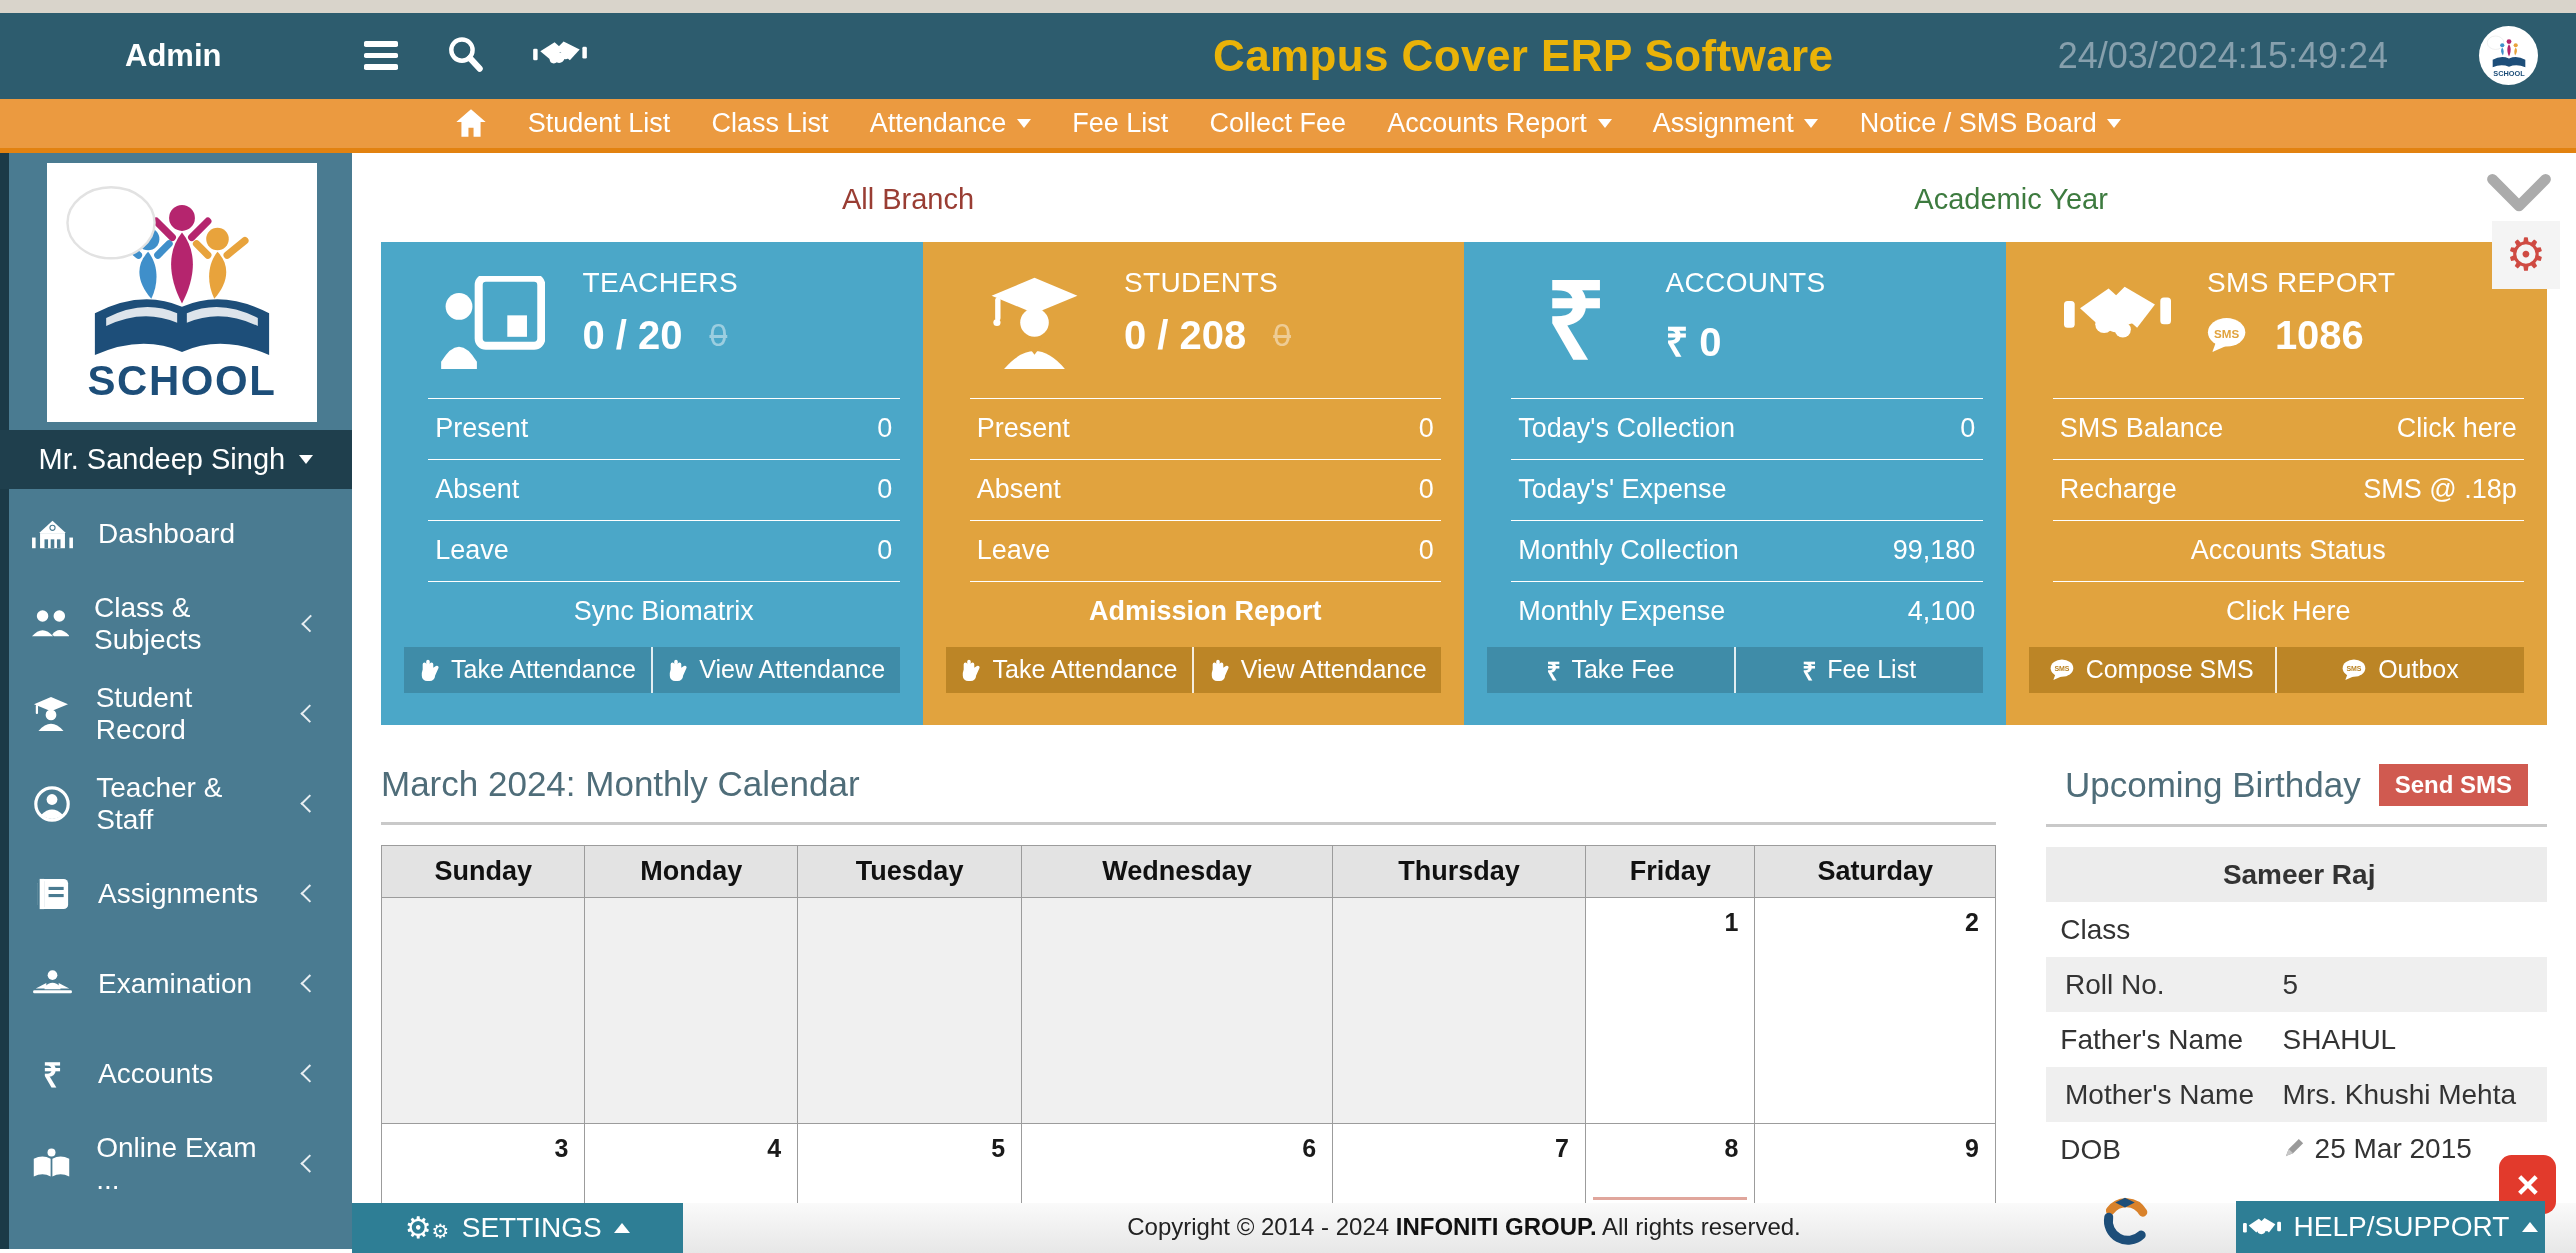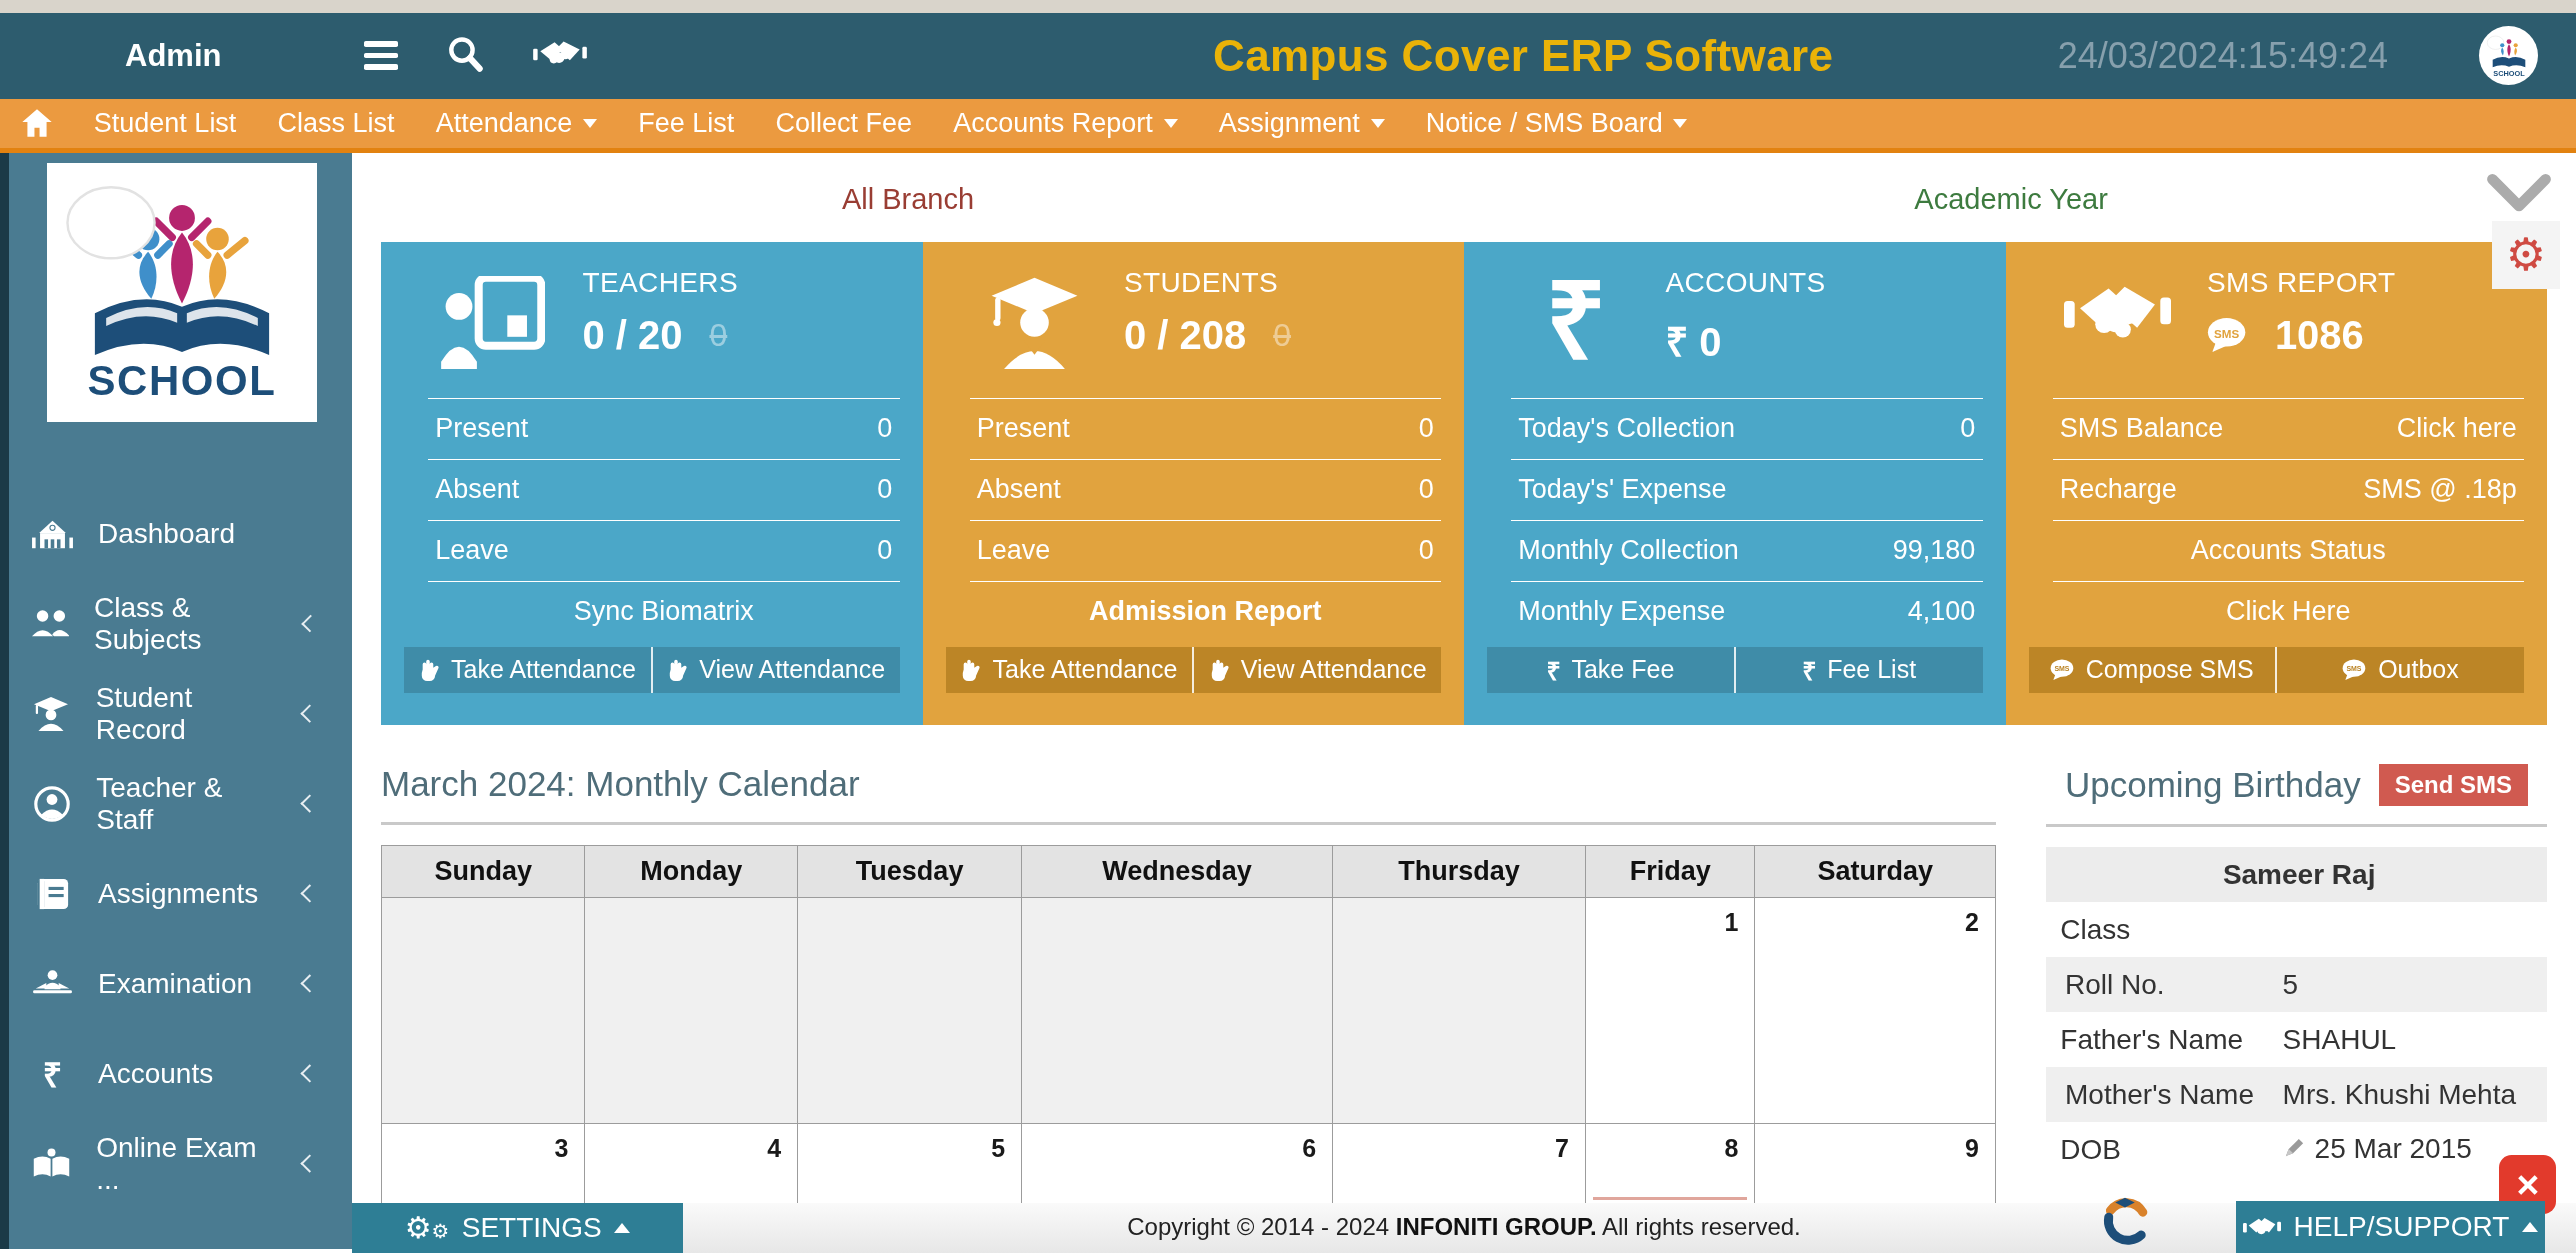--- a/index.html
+++ b/index.html
@@ -14,21 +14,21 @@
   header { height:86px; background:#2d5c6e; position:relative; display:flex; align-items:center; }
   .h-admin { color:#fff; font-size:31px; font-weight:bold; margin-left:125px; }
   .h-icons { display:flex; align-items:center; gap:48px; margin-left:143px; }
   .hamburger { display:flex; flex-direction:column; gap:6.3px; cursor:pointer; }
   .hamburger i { display:block; width:34px; height:5.4px; background:#fff; border-radius:1.8px; }
   .h-title { position:absolute; left:1213px; color:#eab308; font-size:44px; font-weight:bold; letter-spacing:0.4px; }
   .h-datetime { position:absolute; right:188px; color:#87A0AD; font-size:36px; }
   .h-avatar { position:absolute; right:38px; width:59px; height:59px; border-radius:50%; background:#fff; display:flex; align-items:center; justify-content:center; overflow:hidden; }
 
   
-  nav { height:54px; background:#eb9a40; border-bottom:5.4px solid #e28210; display:flex; align-items:center; }
+  nav { height:54px; background:#eb9a40; border-bottom:5.4px solid #e28210; display:flex; align-items:center; justify-content:center; }
   .nav-item { color:#fff; font-size:27px; padding:0 20.6px; display:flex; align-items:center; gap:10.7px; cursor:pointer; white-space:nowrap; }
   .caret-down { width:0; height:0; border:7.2px solid transparent; border-top:9.8px solid #fff; margin-top:8px; }
   .caret-up-w { width:0; height:0; border:8px solid transparent; border-bottom:10.7px solid #fff; margin-bottom:9px; }
 
   
   .main { display:flex; height:1096px; }
   aside { width:352px; background:#4a7b91; position:relative; flex-shrink:0; }
   .left-edge { position:absolute; left:0; top:0; bottom:0; width:9px; background:#1b3a47; }
   .logo-box { position:absolute; left:47px; top:10.7px; width:270px; height:259px; background:#fff; display:flex; align-items:center; justify-content:center; }
   .user-bar { position:absolute; top:277px; left:0; right:0; height:59px; background:#1f3f4d; color:#fff; display:flex; align-items:center; justify-content:center; gap:14.3px; font-size:29px; cursor:pointer; }
@@ -204,20 +204,24 @@
           <circle cx="194" cy="78" r="14" fill="#e8a33c"></circle>
           <path d="M194 94 C210 110 208 132 190 152 C180 132 182 108 194 94Z" fill="#e8a33c"></path>
           <path d="M206 98 L228 80 M182 98 L168 84" stroke="#e8a33c" stroke-width="9" stroke-linecap="round"></path>
           <path d="M42 170 Q100 140 150 162 L150 218 Q100 196 42 222 Z" fill="#1d4e79"></path>
           <path d="M258 170 Q200 140 150 162 L150 218 Q200 196 258 222 Z" fill="#1d4e79"></path>
           <path d="M56 176 Q102 152 144 170 L144 182 Q102 164 56 186 Z" fill="#fff" opacity=".85"></path>
           <path d="M244 176 Q198 152 156 170 L156 182 Q198 164 244 186 Z" fill="#fff" opacity=".85"></path>
           <ellipse cx="62" cy="58" rx="54" ry="44" fill="#fff" stroke="#e2e2e2" stroke-width="3"></ellipse>
           <text x="150" y="272" text-anchor="middle" font-size="52" font-weight="bold" fill="#1d4e79" letter-spacing="2">SCHOOL</text>
         </svg>
+      </div>
+      <div class="user-bar">
+        <span>Mr. Sandeep Singh</span>
+        <span class="caret-down"></span>
       </div>
       <div class="menu">
         <div class="menu-item">
           <span class="s-icon">
             <svg width="41" height="32" viewBox="0 0 92 72" fill="#fff">
                 <rect x="0" y="44" width="8" height="24"></rect>
                 <rect x="84" y="44" width="8" height="24"></rect>
                 <polygon points="46,6 16,34 76,34"></polygon>
                 <rect x="18" y="34" width="56" height="34"></rect>
                 <rect x="28" y="48" width="8" height="20" fill="#4a7b91"></rect>

